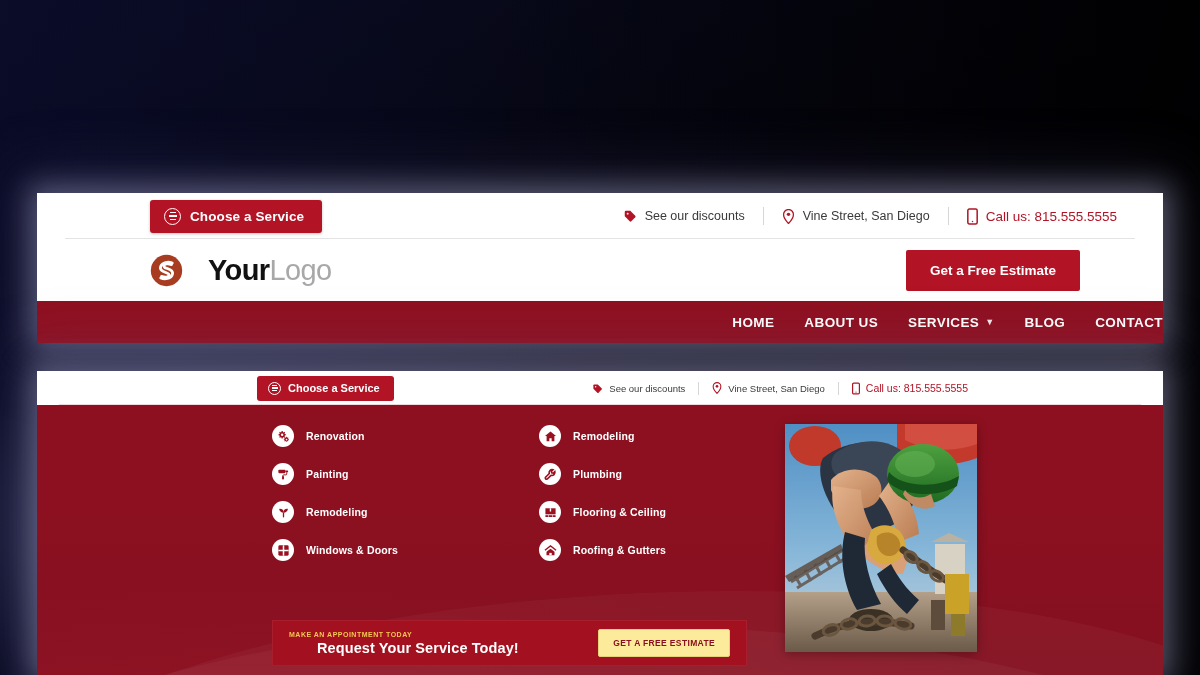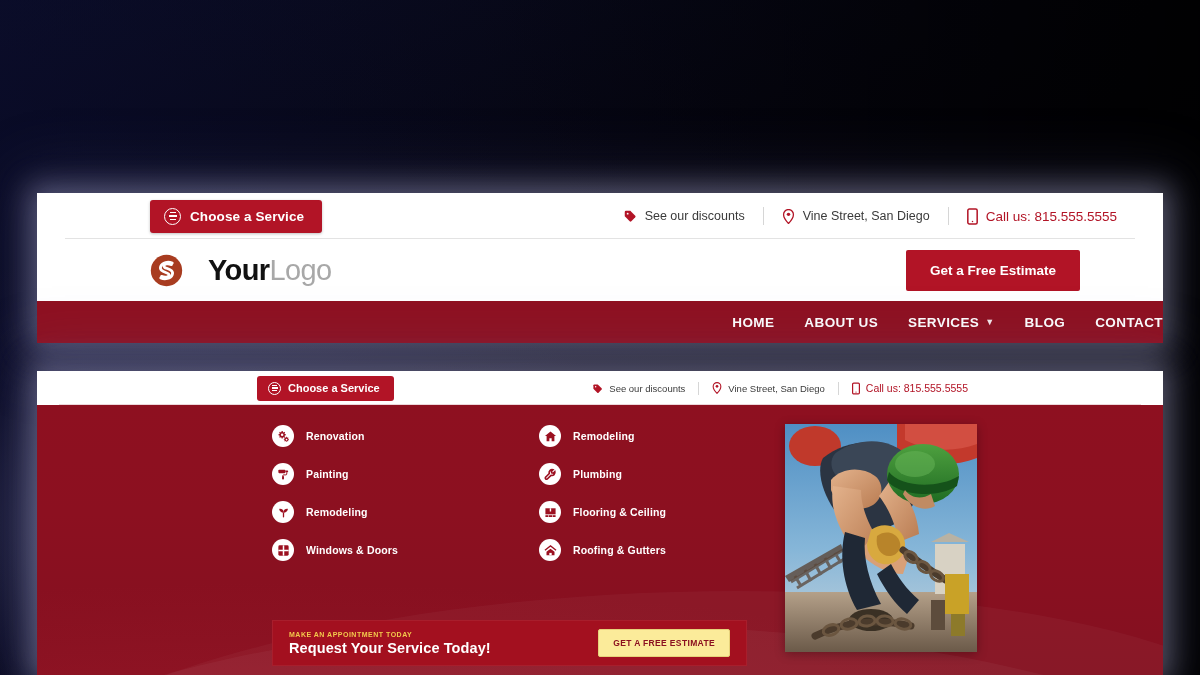--- a/index.html
+++ b/index.html
@@ -161,21 +161,21 @@
   .photo svg{ display:block; width:100%; height:100%; }
 
   
   .appt{
     position:absolute; left:235px; top:215px; width:475px; height:46px;
     background:#a3101f;
     display:flex; align-items:center; padding:0 17px;
     box-shadow:inset 0 0 0 1px rgba(255,255,255,0.06);
   }
   .appt-kicker{ color:#f2c94c; font-size:7px; font-weight:bold; letter-spacing:.5px; text-transform:uppercase; }
-  .appt-title{ color:#fff; font-size:14.5px; font-weight:bold; margin-top:2px; letter-spacing:.1px; }
+  .appt-title{ color:#fff; font-size:14.5px; font-weight:bold; margin-top:2px; letter-spacing:.1px;margin-left:28px; }
   .appt-cta{
     margin-left:auto;
     background:#fbeb9a; color:#8b1020;
     border:1px solid #e6d27a; border-radius:2px;
     padding:8px 14px; font-size:8.5px; font-weight:bold; letter-spacing:.35px;
     cursor:pointer; white-space:nowrap;
   }
 </style>
 </head>
 <body>

